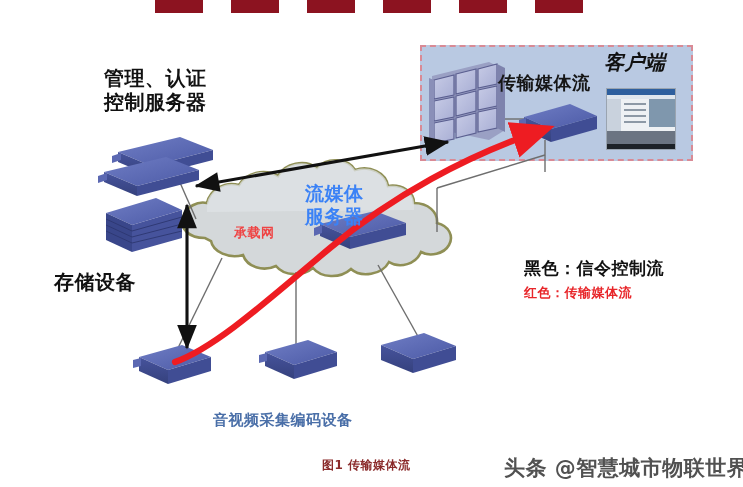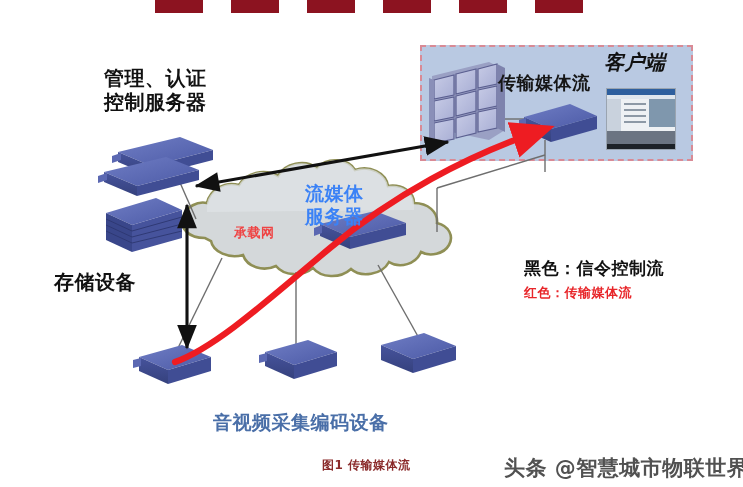--- a/index.html
+++ b/index.html
@@ -81,21 +81,21 @@
   }
   #lbl-legend-red {
     left: 524px;
     top: 285px;
     font-size: 13px;
     color: #e8262a;
   }
   #lbl-encoder {
     left: 213px;
     top: 411px;
-    font-size: 19px;
+    font-size: 15px;
     color: #4a6fa8;
   }
   #lbl-figure-caption {
     left: 322px;
     top: 458px;
     font-size: 12px;
     color: #8a2a2a;
     font-weight: bold;
   }
   #watermark {

